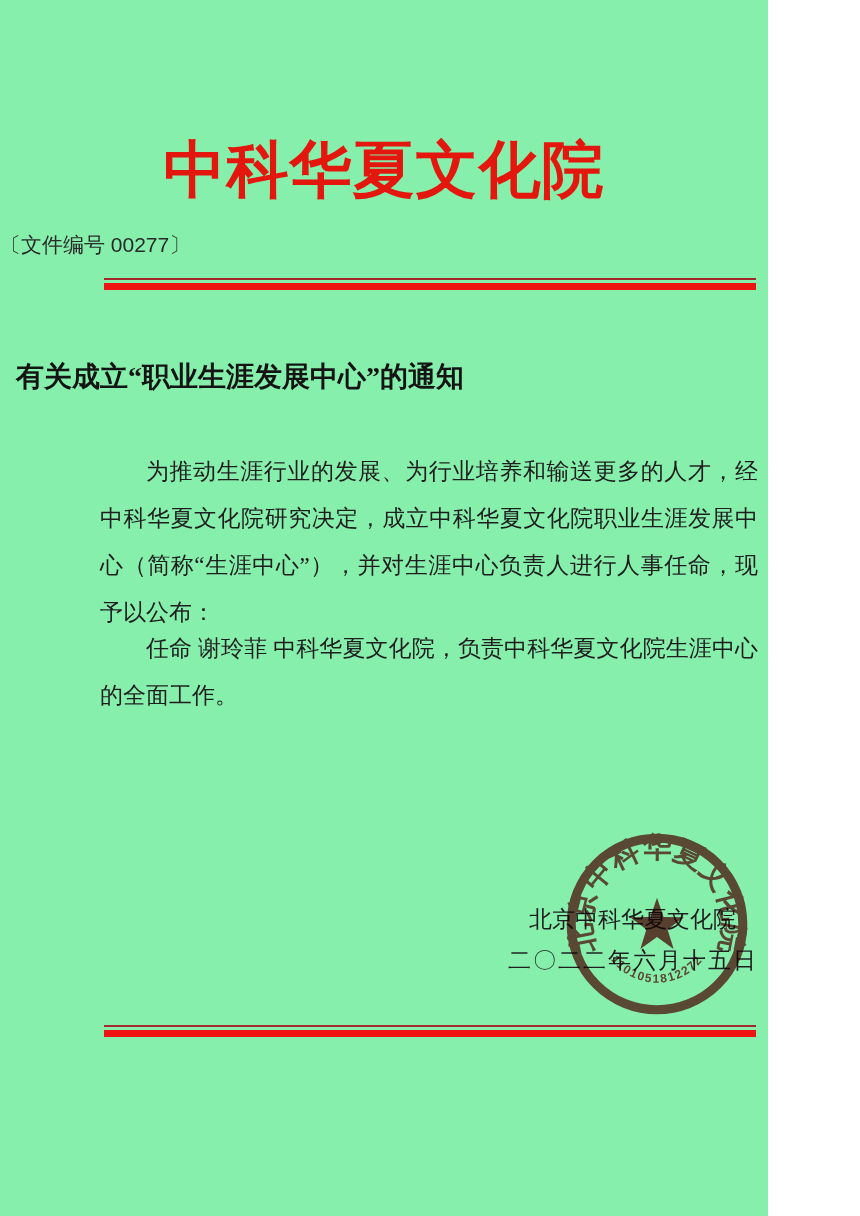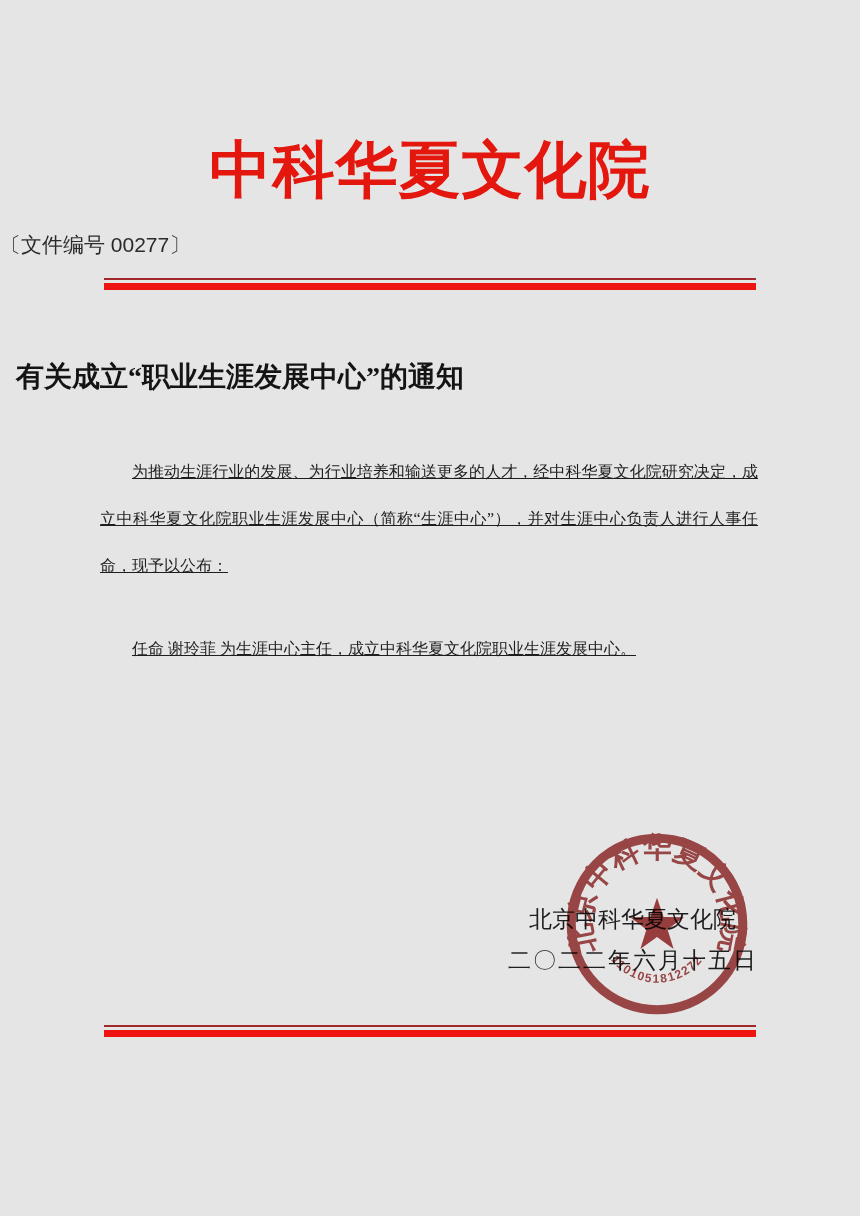--- a/index.html
+++ b/index.html
@@ -2,23 +2,23 @@
 <html><head>
 <meta charset="utf-8">
 <style>
   html, body {
     margin: 0;
     padding: 0;
     background: #ffffff;
   }
   .page {
     position: relative;
-    width: 860px;
+    width: 768px;
     height: 1216px;
-    background: #e5e5e5;
+    background: #86efac;
     overflow: hidden;
     font-family: "Liberation Serif", "DejaVu Serif", serif;
     color: #1f1f1f;
   }
   
   .org-title {
     position: absolute;
     top: 130px;
     left: 0;
     width: 100%;
@@ -72,27 +72,26 @@
     font-size: 28px;
     line-height: 38px;
     font-weight: bold;
     color: #141414;
     margin: 0;
   }
   .para {
     position: absolute;
     left: 100px;
     width: 658px;
-    font-size: 16px;
+    font-size: 23px;
     line-height: 47px;
     text-align: justify;
     text-indent: 2em;
     margin: 0;
     color: #1e1e1e;
-    text-decoration: underline;
   }
   .para-1 { top: 448px; }
   .para-2 { top: 625px; }
   .para-3 { top: 756px; }
   
   .sign-line {
     position: absolute;
     left: 100px;
     width: 658px;
     font-size: 23px;
@@ -139,21 +138,21 @@
 
   <div class="red-rule rule-top">
     <div class="thin"></div>
     <div class="gap"></div>
     <div class="thick"></div>
   </div>
 
   <h2 class="notice-title">有关成立“职业生涯发展中心”的通知</h2>
 
   <p class="para para-1">为推动生涯行业的发展、为行业培养和输送更多的人才，经中科华夏文化院研究决定，成立中科华夏文化院职业生涯发展中心（简称“生涯中心”），并对生涯中心负责人进行人事任命，现予以公布：</p>
-  <p class="para para-2">任命 谢玲菲 为生涯中心主任，成立中科华夏文化院职业生涯发展中心。</p>
+  <p class="para para-2">任命 谢玲菲 中科华夏文化院，负责中科华夏文化院生涯中心的全面工作。</p>
 
   <p class="sign-line sign-org">北京中科华夏文化院</p>
   <p class="sign-line sign-date">二〇二二年六月十五日</p>
 
   <div class="seal">
     <svg viewBox="0 0 220 220" xmlns="http://www.w3.org/2000/svg">
 
       <circle cx="110" cy="110" r="85" fill="none" stroke="#9d3434" stroke-width="9"></circle>
 
       <defs>

